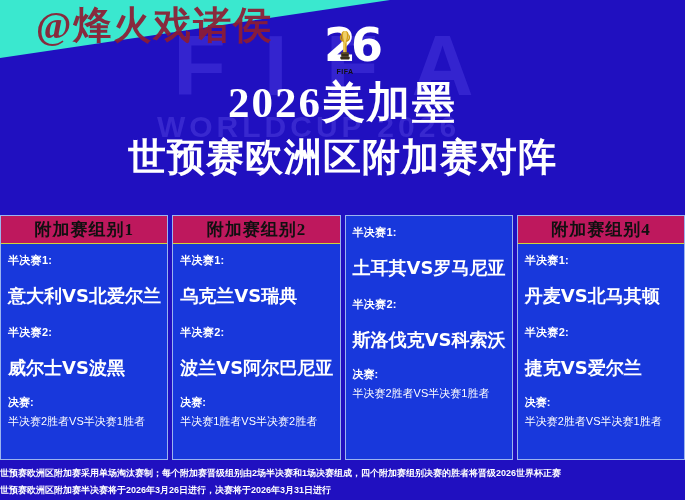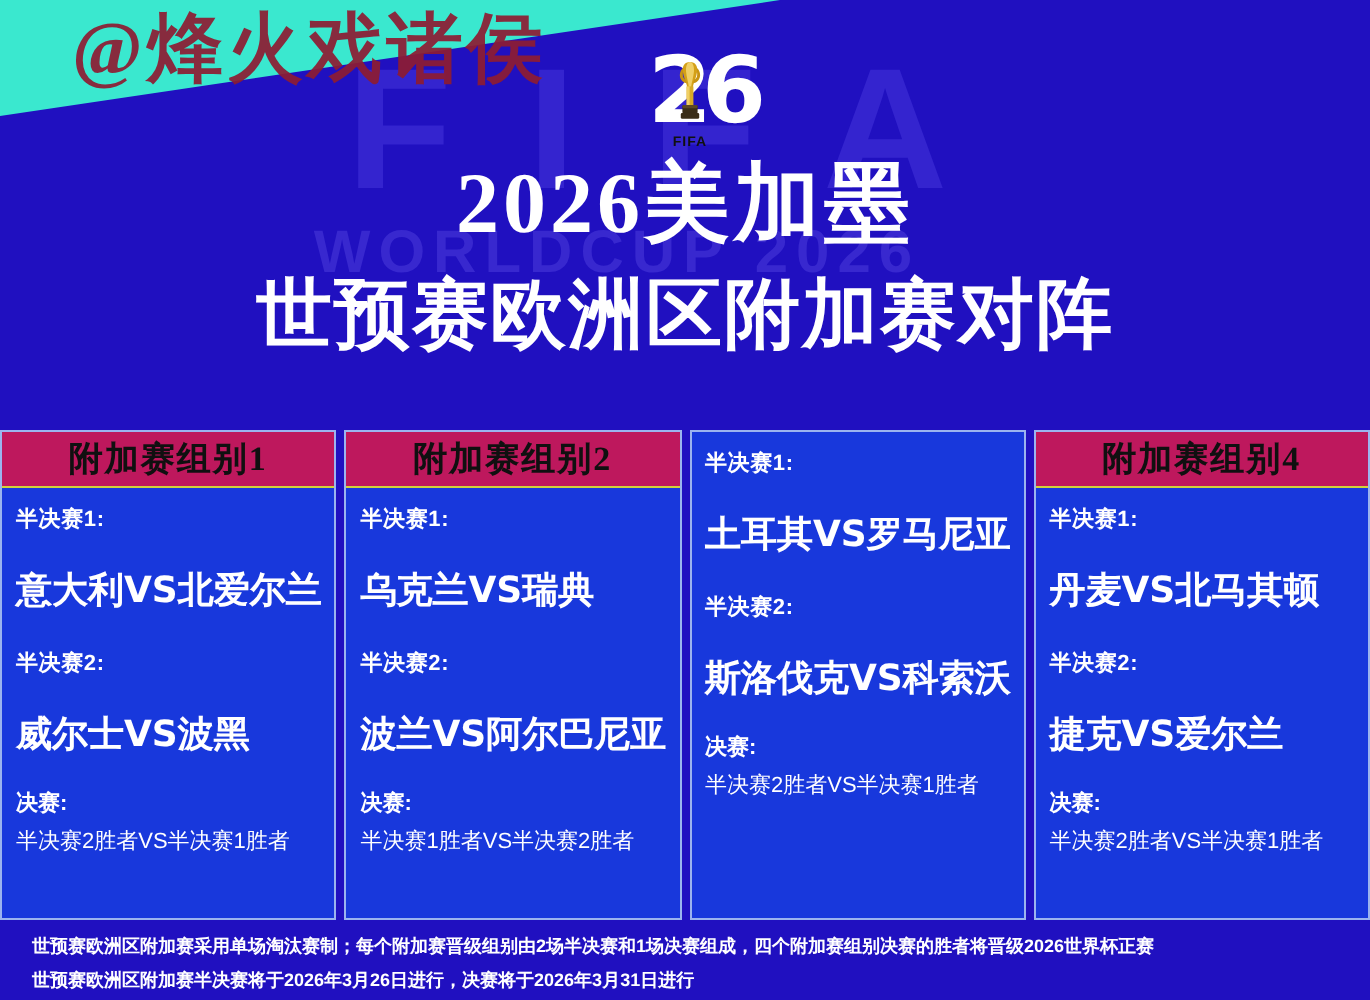--- a/index.html
+++ b/index.html
@@ -164,21 +164,21 @@
   .final-text{
     font-size:11px; font-weight:normal; color:#ffffff;
     line-height:15px; margin-top:5px;
     white-space:nowrap;
   }
 
   
   .footer{
     position:absolute; left:0; top:462px; width:685px; height:38px;
     color:#ffffff;
-    padding:3px 4px 0 16px;
+    padding:3px 4px 0 0;
   }
   .footer .fl{
     font-size:9px; font-weight:bold; line-height:17px;
     white-space:nowrap; letter-spacing:0px;
   }
 </style>
 </head>
 <body>
 
 <div class="poster">

